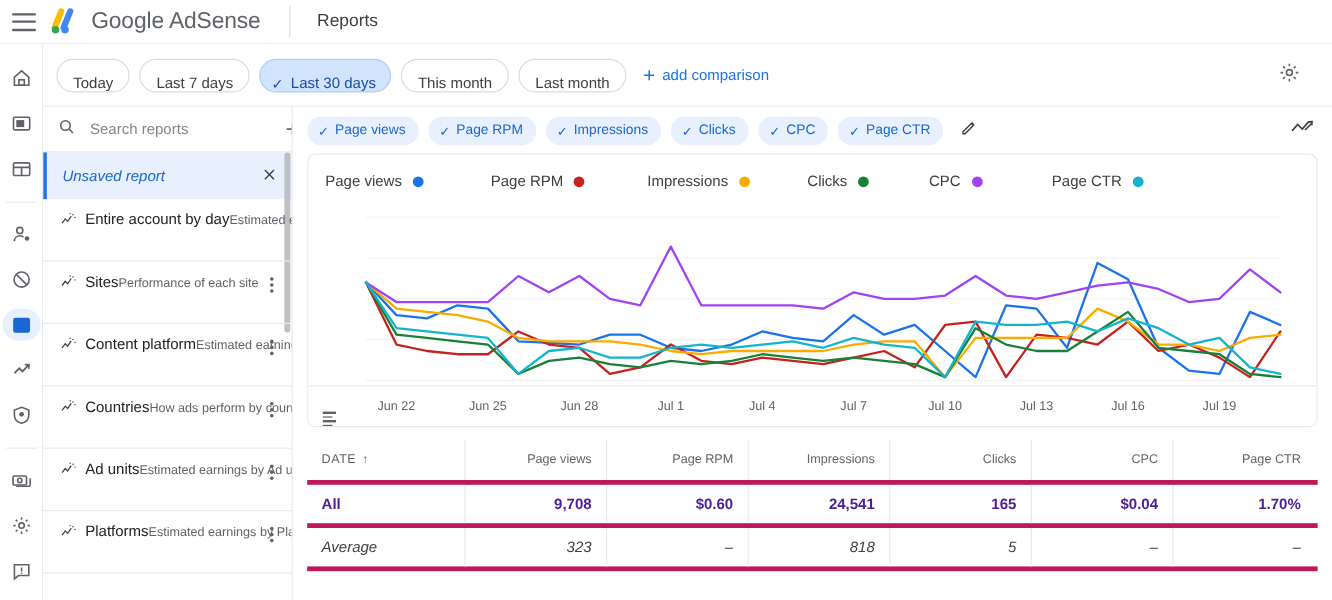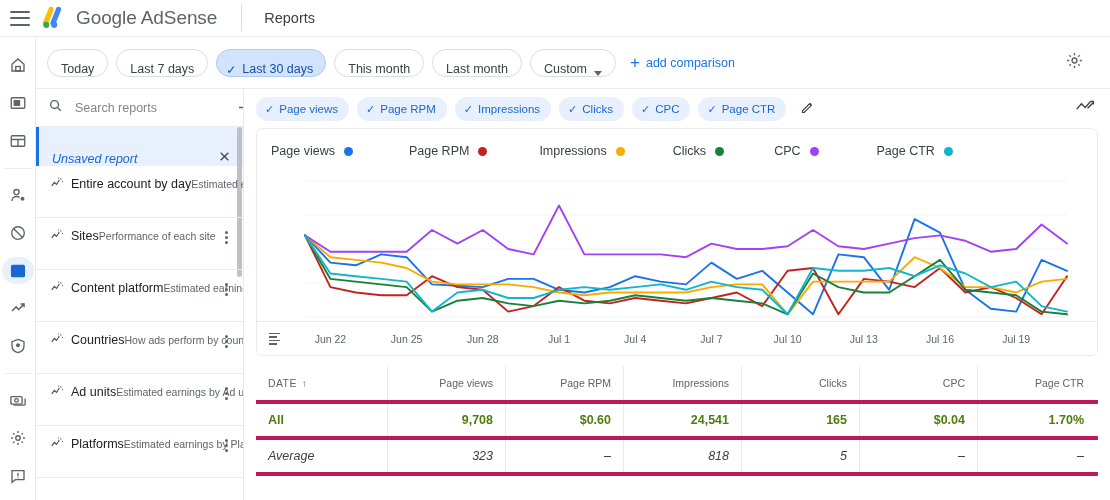--- a/index.html
+++ b/index.html
@@ -66,21 +66,21 @@
   .search-row { height: 38px; display: flex; align-items: center; padding: 0 10px 0 12px;
     border-bottom: 1px solid #e8eaed; }
   .search-input { border: 0; outline: none; font-size: 12.5px; color: #3c4043;
     flex: 1; margin-left: 12px; background: transparent; font-family: inherit; }
   .search-input::placeholder { color: #80868b; }
   .plus-btn { color: #5f6368; font-size: 20px; line-height: 1; cursor: pointer; padding: 0 2px; font-weight: 300; }
 
   .list { position: relative; height: 373px; }
   .row-unsaved {
     height: 39px; background: #e8f0fe; border-left: 3px solid #1a73e8;
-    display: flex; align-items: flex-end; padding-left: 13px; padding-right: 12px; cursor: pointer;
+    display: flex; align-items: center; padding-left: 13px; padding-right: 12px; cursor: pointer;
   }
   .row-unsaved .lbl { flex: 1; font-size: 12.5px; font-style: italic; color: #1967d2; }
   .row-unsaved .x { color: #3c4043; font-size: 14px; cursor: pointer; }
 
   .rep-item {
     height: 52px; border-bottom: 1px solid #e8eaed; padding: 8px 10px 0 14px;
     display: flex; align-items: flex-start; cursor: pointer; position: relative;
   }
   .rep-ico { margin-right: 7px; margin-top: 2px; flex-shrink: 0; }
   .rep-txt { flex: 1; min-width: 0; }
@@ -110,41 +110,41 @@
   .chart-card {
     position: absolute; left: 11px; top: 39px; width: 842px; height: 228px;
     border: 1px solid #e8eaed; border-radius: 7px; background: #fff; overflow: hidden;
   }
   .chart-legend { height: 44px; display: flex; align-items: center; padding-left: 14px; }
   .lg { display: flex; align-items: center; font-size: 12.5px; color: #3c4043; }
   .lg .dot { width: 9px; height: 9px; border-radius: 50%; margin-left: 9px; display: inline-block; }
   .plot { position: absolute; left: 0; top: 44px; width: 840px; height: 148px; }
   .xaxis {
     position: absolute; left: 0; bottom: 0; width: 840px; height: 34px;
-    border-top: 1px solid #e8eaed; display: flex; align-items: center; background: #fff;
+    border-top: 1px solid #e8eaed; display: flex; align-items: flex-end; background: #fff;
   }
   .xaxis .bars { margin-left: 12px; display: flex; flex-direction: column; gap: 2px; }
   .xaxis .bars i { display: block; height: 1.5px; background: #5f6368; }
   .xlabel { position: absolute; font-size: 10.5px; color: #5f6368; transform: translateX(-50%); top: 11px; }
 
   
   .table { position: absolute; left: 11px; top: 277px; width: 842px; }
   .trow { display: flex; border-bottom: 4px solid #be185d; }
   .trow.head { height: 38px; }
   .trow.body { height: 36px; }
   .tcell {
     display: flex; align-items: center; padding: 0 12px;
     border-right: 1px solid #e8eaed; height: 100%;
   }
   .tcell:last-child { border-right: 0; }
   .c0 { width: 132px; }
   .cN { width: 118px; justify-content: flex-end; }
   .th { font-size: 10.5px; color: #5f6368; }
   .th.first { letter-spacing: .4px; }
-  .td { font-size: 12.5px; color: #4d7c0f; font-weight: 700; }
+  .td { font-size: 12.5px; color: #4c1d95; font-weight: 700; }
   .td.first { font-weight: 700; }
   .td.avg { font-style: italic; font-weight: 400; color: #3c4043; }
   .sort-arrow { margin-left: 5px; font-size: 10px; color: #5f6368; }
 </style>
 </head>
 <body>
 
 <div class="app">
 
   <div class="topbar">
@@ -252,24 +252,20 @@
         </button>
         <button class="chip-date sel">
           <span class="ck">✓</span>
           <span>Last 30 days</span>
         </button>
         <button class="chip-date">
           <span>This month</span>
         </button>
         <button class="chip-date">
           <span>Last month</span>
-        </button>
-        <button class="chip-date">
-          <span>Custom</span>
-          <span class="caret"></span>
         </button>
       </div>
     <div class="addcmp">
       <span class="plus">+</span>
       <span>add comparison</span>
     </div>
     <div class="gear-right">
       <svg width="19" height="19" viewBox="0 0 24 24" fill="none" stroke="#5f6368" stroke-width="1.7">
         <circle cx="12" cy="12" r="3.1"></circle>
         <path d="M12 2.6v2.8M12 18.6v2.8M21.4 12h-2.8M5.4 12H2.6M18.6 5.4l-2 2M7.4 16.6l-2 2M18.6 18.6l-2-2M7.4 7.4l-2-2"></path>

